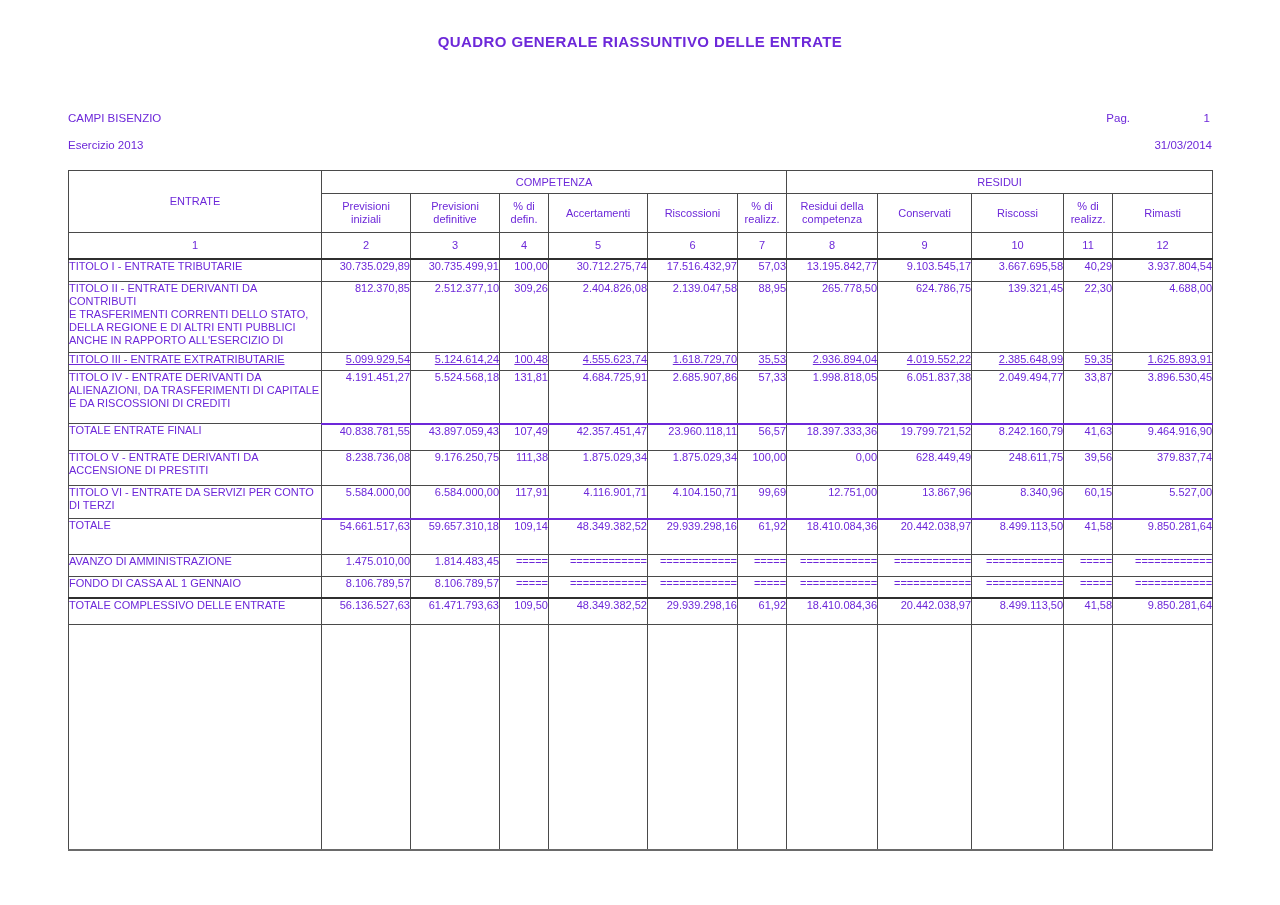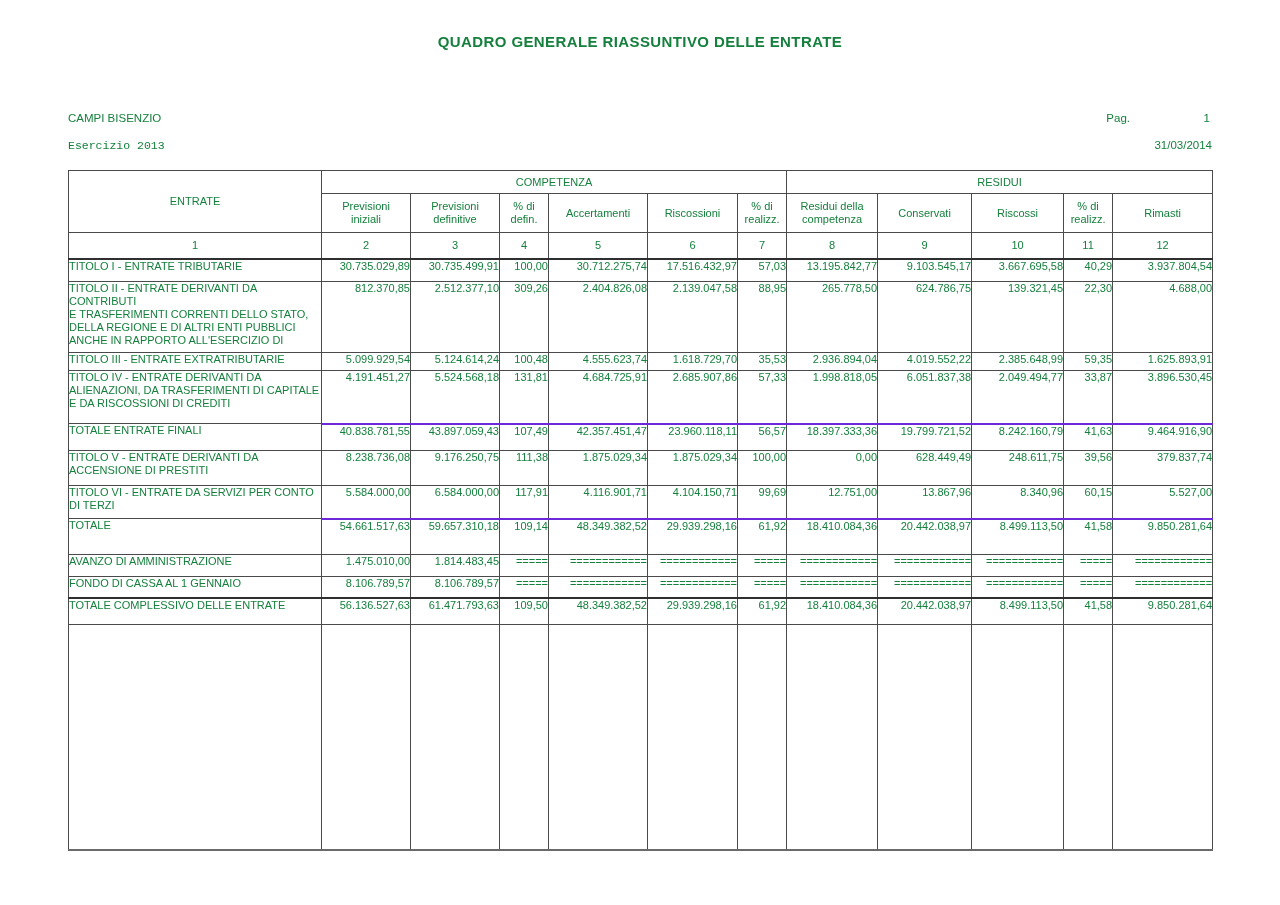--- a/index.html
+++ b/index.html
@@ -1,28 +1,28 @@
 <!DOCTYPE html>
 <html><head>
 <meta charset="utf-8">
 <style>
   html,body{margin:0;padding:0;background:#e8e8e8;}
   .page{
     position:relative;width:1280px;height:905px;background:#ffffff;
-    font-family:"Liberation Sans",sans-serif;color:#15803d;overflow:hidden;
+    font-family:"Liberation Sans",sans-serif;color:#6d28d9;overflow:hidden;
   }
   .title{
     position:absolute;top:33px;left:0;width:100%;text-align:center;
     font-size:15px;font-weight:bold;letter-spacing:.4px;
   }
   .meta{position:absolute;font-size:11.5px;}
   .m-entity{top:112px;left:68px;}
   .m-paglabel{top:112px;right:150px;}
   .m-pagnum{top:112px;right:70px;}
-  .m-exercise{top:139px;left:68px;font-family:Liberation Mono, monospace;}
+  .m-exercise{top:139px;left:68px;}
   .m-date{top:139px;right:68px;}
 
   table.qg{
     position:absolute;left:68px;top:170px;width:1144px;
     border-collapse:collapse;table-layout:fixed;font-size:11px;
   }
   .qg th,.qg td{
     border:1px solid #4a4a4a;padding:0;vertical-align:top;
     overflow:hidden;font-weight:normal;
   }
@@ -134,21 +134,21 @@
           <td class="c-num">309,26</td>
           <td class="c-num">2.404.826,08</td>
           <td class="c-num">2.139.047,58</td>
           <td class="c-num">88,95</td>
           <td class="c-num">265.778,50</td>
           <td class="c-num">624.786,75</td>
           <td class="c-num">139.321,45</td>
           <td class="c-num">22,30</td>
           <td class="c-num">4.688,00</td>
         </tr>
-        <tr style="height: 18px;">
+        <tr style="height: 18px; text-decoration: underline;">
           <td class="c-label">TITOLO III - ENTRATE EXTRATRIBUTARIE</td>
           <td class="c-num b-thick-left">5.099.929,54</td>
           <td class="c-num">5.124.614,24</td>
           <td class="c-num">100,48</td>
           <td class="c-num">4.555.623,74</td>
           <td class="c-num">1.618.729,70</td>
           <td class="c-num">35,53</td>
           <td class="c-num">2.936.894,04</td>
           <td class="c-num">4.019.552,22</td>
           <td class="c-num">2.385.648,99</td>

